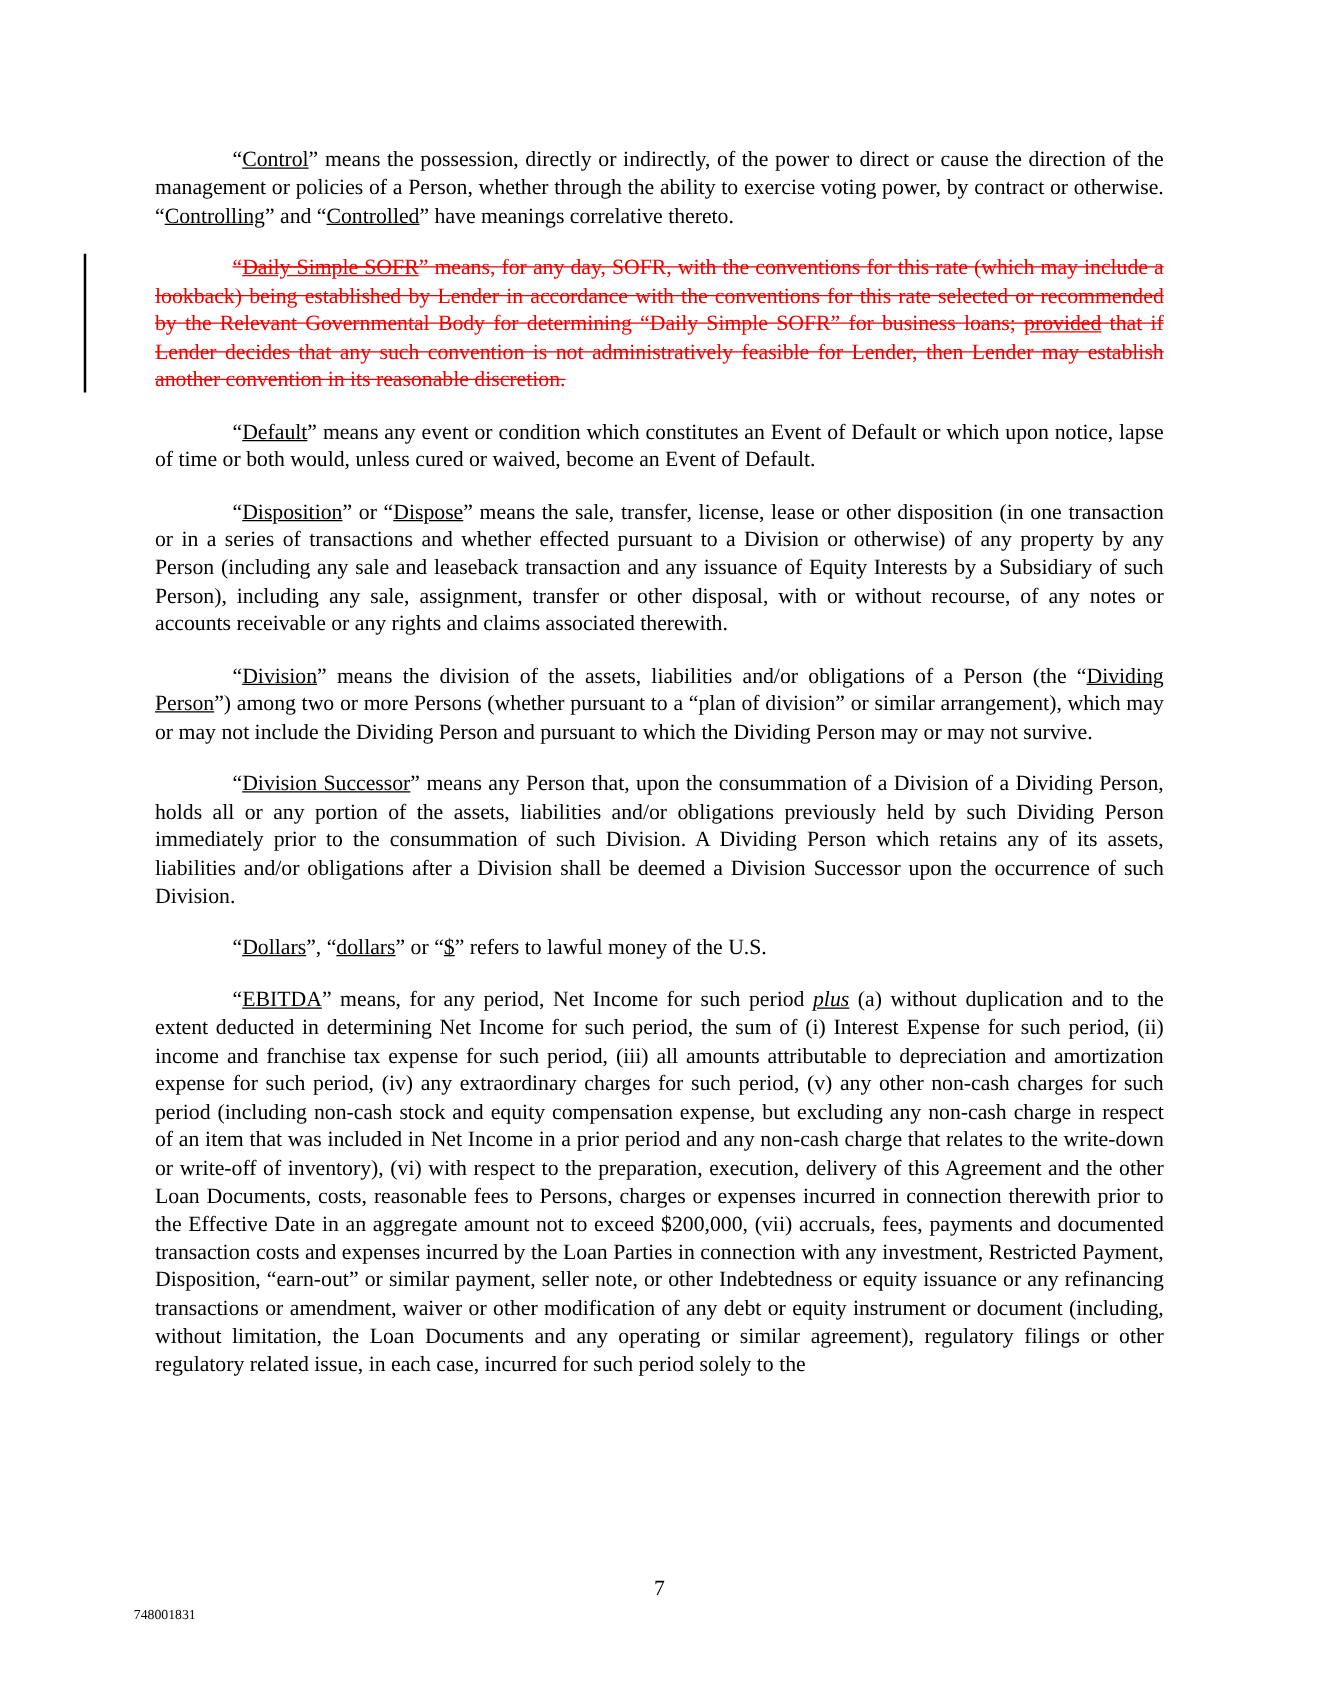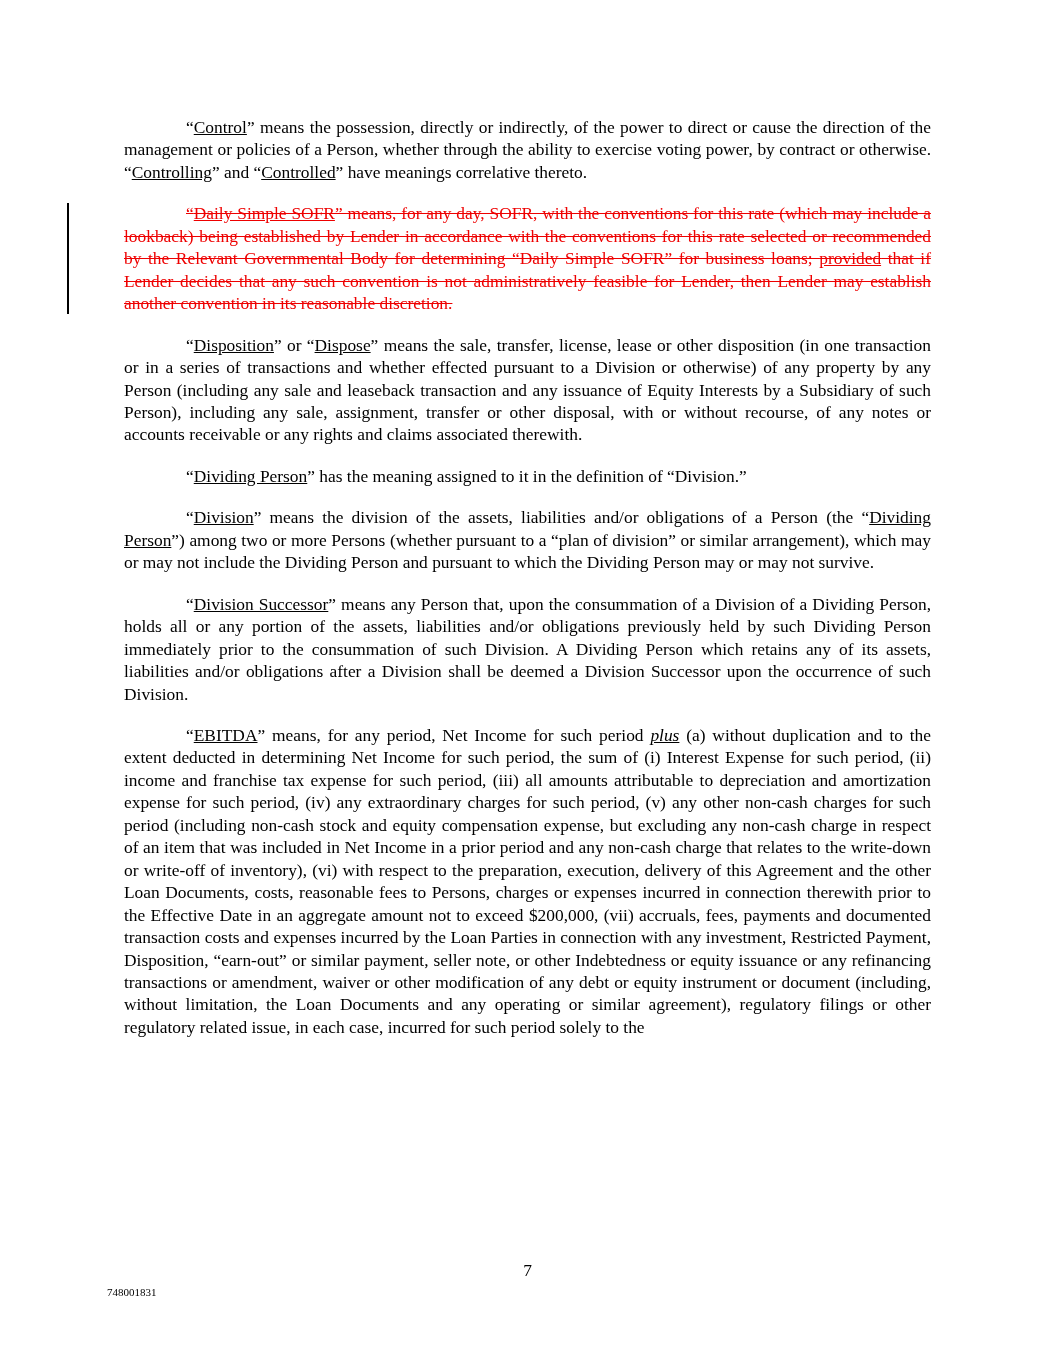--- a/index.html
+++ b/index.html
@@ -73,21 +73,22 @@
     color: #000000;
   }
 </style>
 </head>
 <body>
 
 <div class="page">
   <div class="doc">
       <p class="para"><span>“</span><span class="u">Control</span><span>” means the possession, directly or indirectly, of the power to direct or cause the direction of the management or policies of a Person, whether through the ability to exercise voting power, by contract or otherwise.  “</span><span class="u">Controlling</span><span>” and “</span><span class="u">Controlled</span><span>” have meanings correlative thereto.</span></p>
       <p class="para deleted"><span class="change-bar"></span><span>“</span><span class="u">Daily Simple SOFR</span><span>” means, for any day, SOFR, with the conventions for this rate (which may include a lookback) being established by Lender in accordance with the conventions for this rate selected or recommended by the Relevant Governmental Body for determining “Daily Simple SOFR” for business loans; </span><span class="u">provided</span><span> that if Lender decides that any such convention is not administratively feasible for Lender, then Lender may establish another convention in its reasonable discretion.</span></p>
+      <p class="para"><span>“</span><span class="u">Default</span><span>” means any event or condition which constitutes an Event of Default or which upon notice, lapse of time or both would, unless cured or waived, become an Event of Default.</span></p>
       <p class="para"><span>“</span><span class="u">Disposition</span><span>” or “</span><span class="u">Dispose</span><span>” means the sale, transfer, license, lease or other disposition (in one transaction or in a series of transactions and whether effected pursuant to a Division or otherwise) of any property by any Person (including any sale and leaseback transaction and any issuance of Equity Interests by a Subsidiary of such Person), including any sale, assignment, transfer or other disposal, with or without recourse, of any notes or accounts receivable or any rights and claims associated therewith.</span></p>
-      <p class="para"><span>“</span><span class="u">Dividing Person</span><span>” has the meaning assigned to it in the definition of “Division.”</span></p>
       <p class="para"><span>“</span><span class="u">Division</span><span>” means the division of the assets, liabilities and/or obligations of a Person (the “</span><span class="u">Dividing Person</span><span>”) among two or more Persons (whether pursuant to a “plan of division” or similar arrangement), which may or may not include the Dividing Person and pursuant to which the Dividing Person may or may not survive.</span></p>
       <p class="para"><span>“</span><span class="u">Division Successor</span><span>” means any Person that, upon the consummation of a Division of a Dividing Person, holds all or any portion of the assets, liabilities and/or obligations previously held by such Dividing Person immediately prior to the consummation of such Division.  A Dividing Person which retains any of its assets, liabilities and/or obligations after a Division shall be deemed a Division Successor upon the occurrence of such Division.</span></p>
+      <p class="para"><span>“</span><span class="u">Dollars</span><span>”, “</span><span class="u">dollars</span><span>” or “</span><span class="u">$</span><span>” refers to lawful money of the U.S.</span></p>
       <p class="para"><span>“</span><span class="u">EBITDA</span><span>” means, for any period, Net Income for such period </span><span class="u i">plus</span><span> (a) without duplication and to the extent deducted in determining Net Income for such period, the sum of (i) Interest Expense for such period, (ii) income and franchise tax expense for such period, (iii) all amounts attributable to depreciation and amortization expense for such period, (iv) any extraordinary charges for such period, (v) any other non-cash charges for such period (including non-cash stock and equity compensation expense, but excluding any non-cash charge in respect of an item that was included in Net Income in a prior period and any non-cash charge that relates to the write-down or write-off of inventory), (vi) with respect to the preparation, execution, delivery of this Agreement and the other Loan Documents, costs, reasonable fees to Persons, charges or expenses incurred in connection therewith prior to the Effective Date in an aggregate amount not to exceed $200,000, (vii) accruals, fees, payments and documented transaction costs and expenses incurred by the Loan Parties in connection with any investment, Restricted Payment, Disposition, “earn-out” or similar payment, seller note, or other Indebtedness or equity issuance or any refinancing transactions or amendment, waiver or other modification of any debt or equity instrument or document (including, without limitation, the Loan Documents and any operating or similar agreement), regulatory filings or other regulatory related issue, in each case, incurred for such period solely to the</span></p>
     </div>
   <div class="page-number">7</div>
   <div class="doc-id">748001831</div>
 </div>
 
 </body></html>

